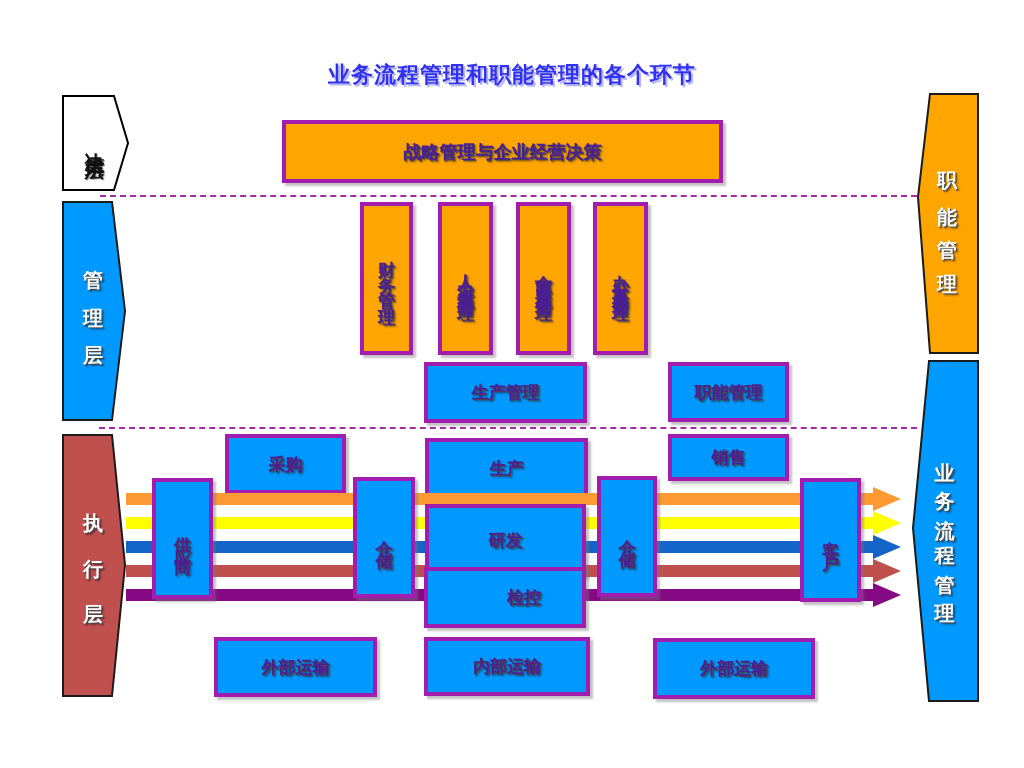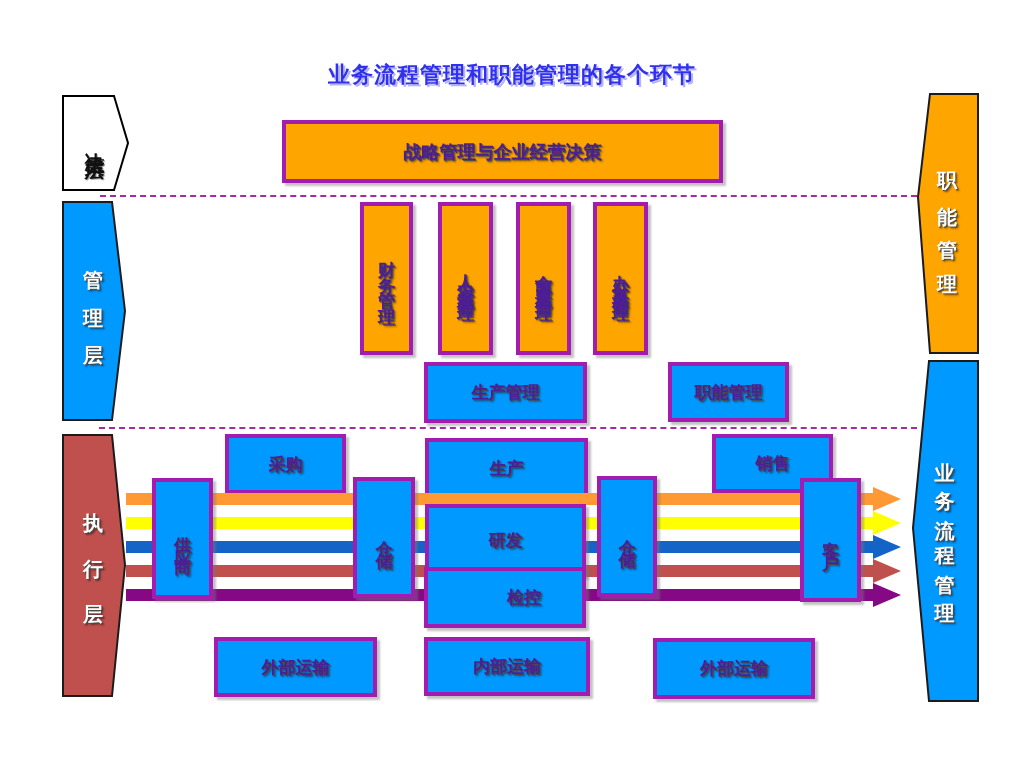--- a/index.html
+++ b/index.html
@@ -31,21 +31,21 @@
   .fn3{left:516px;width:55px;}
   .fn4{left:593px;width:55px;}
   
   .mg1{left:223px;top:362px;width:122px;height:61px;}
   .mg2{left:424px;top:362px;width:163px;height:61px;}
   .mg3{left:668px;top:362px;width:121px;height:60px;}
   
   .row2{z-index:1;}
   .ex1{left:225px;top:434px;width:121px;height:60px;}
   .ex2{left:425px;top:438px;width:163px;height:60px;}
-  .ex3{left:668px;top:434px;width:121px;height:59px;margin-left:44px;}
+  .ex3{left:668px;top:434px;width:121px;height:47px;}
   
   .supplier{left:152px;top:478px;width:61px;height:121px;letter-spacing:10px;}
   .wh-in{left:353px;top:477px;width:62px;height:121px;letter-spacing:12px;}
   .rnd{left:425px;top:504px;width:161px;height:73px;}
   .insp{left:424px;top:567px;width:162px;height:61px;}
   .wh-out{left:597px;top:476px;width:60px;height:121px;letter-spacing:12px;}
   .customer{left:800px;top:478px;width:61px;height:124px;letter-spacing:12px;}
   
   .tr1{left:214px;top:637px;width:163px;height:60px;}
   .tr2{left:424px;top:637px;width:166px;height:59px;}

